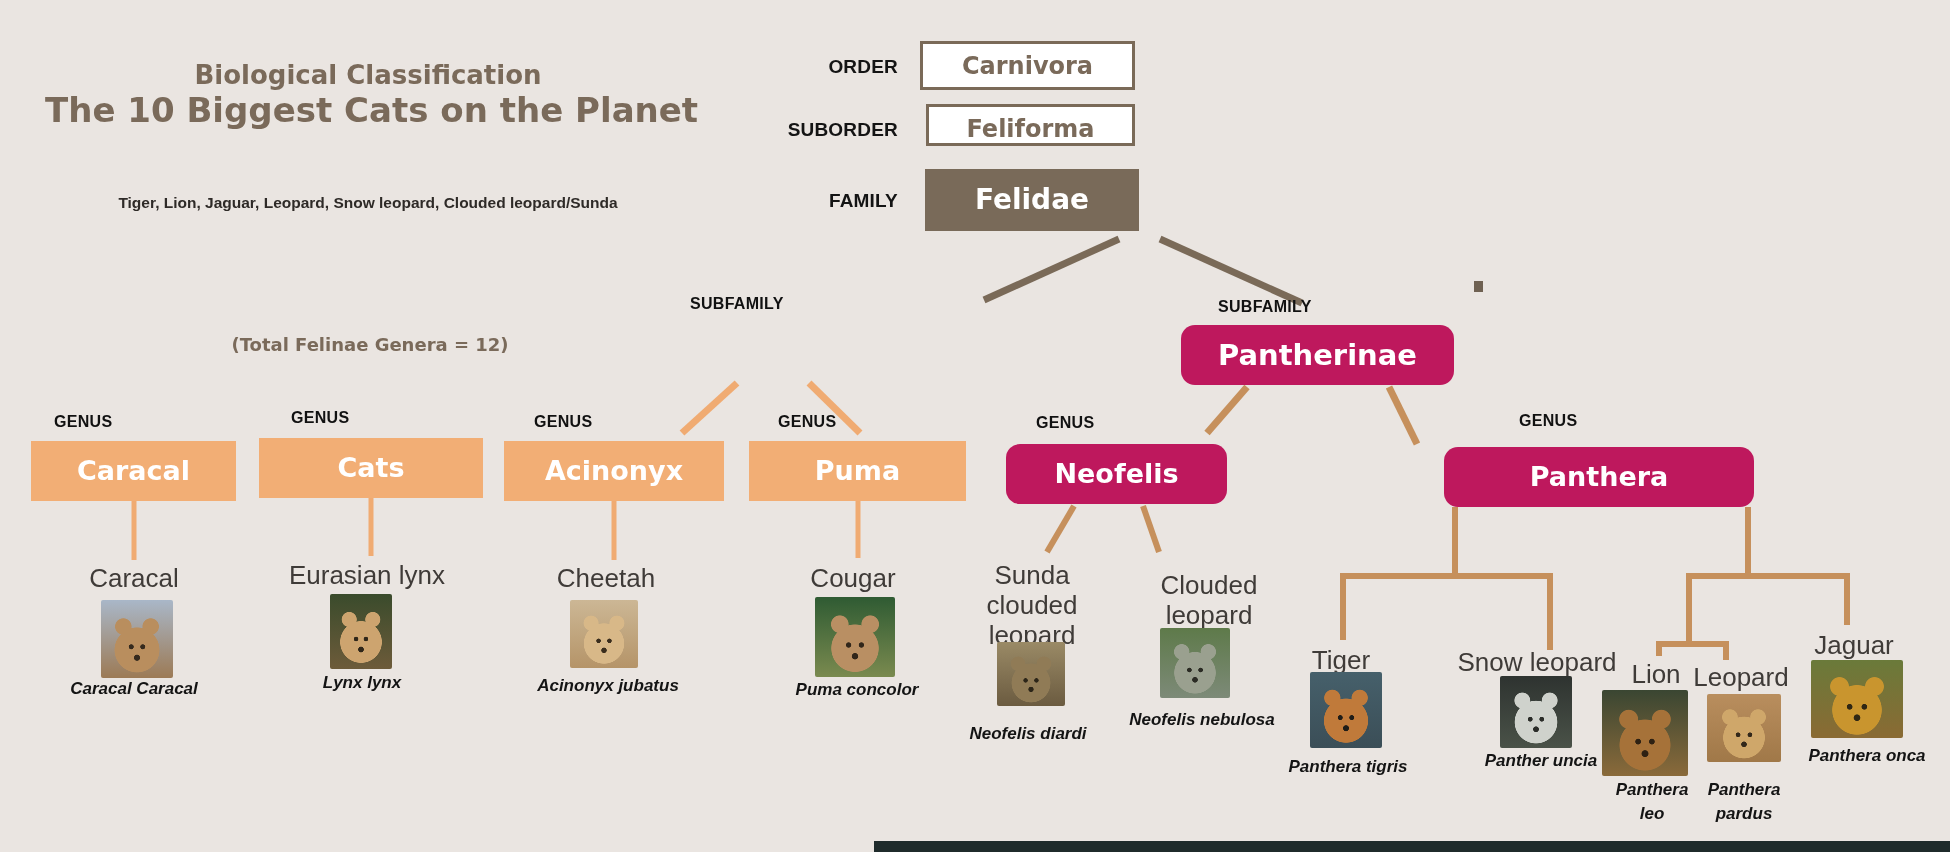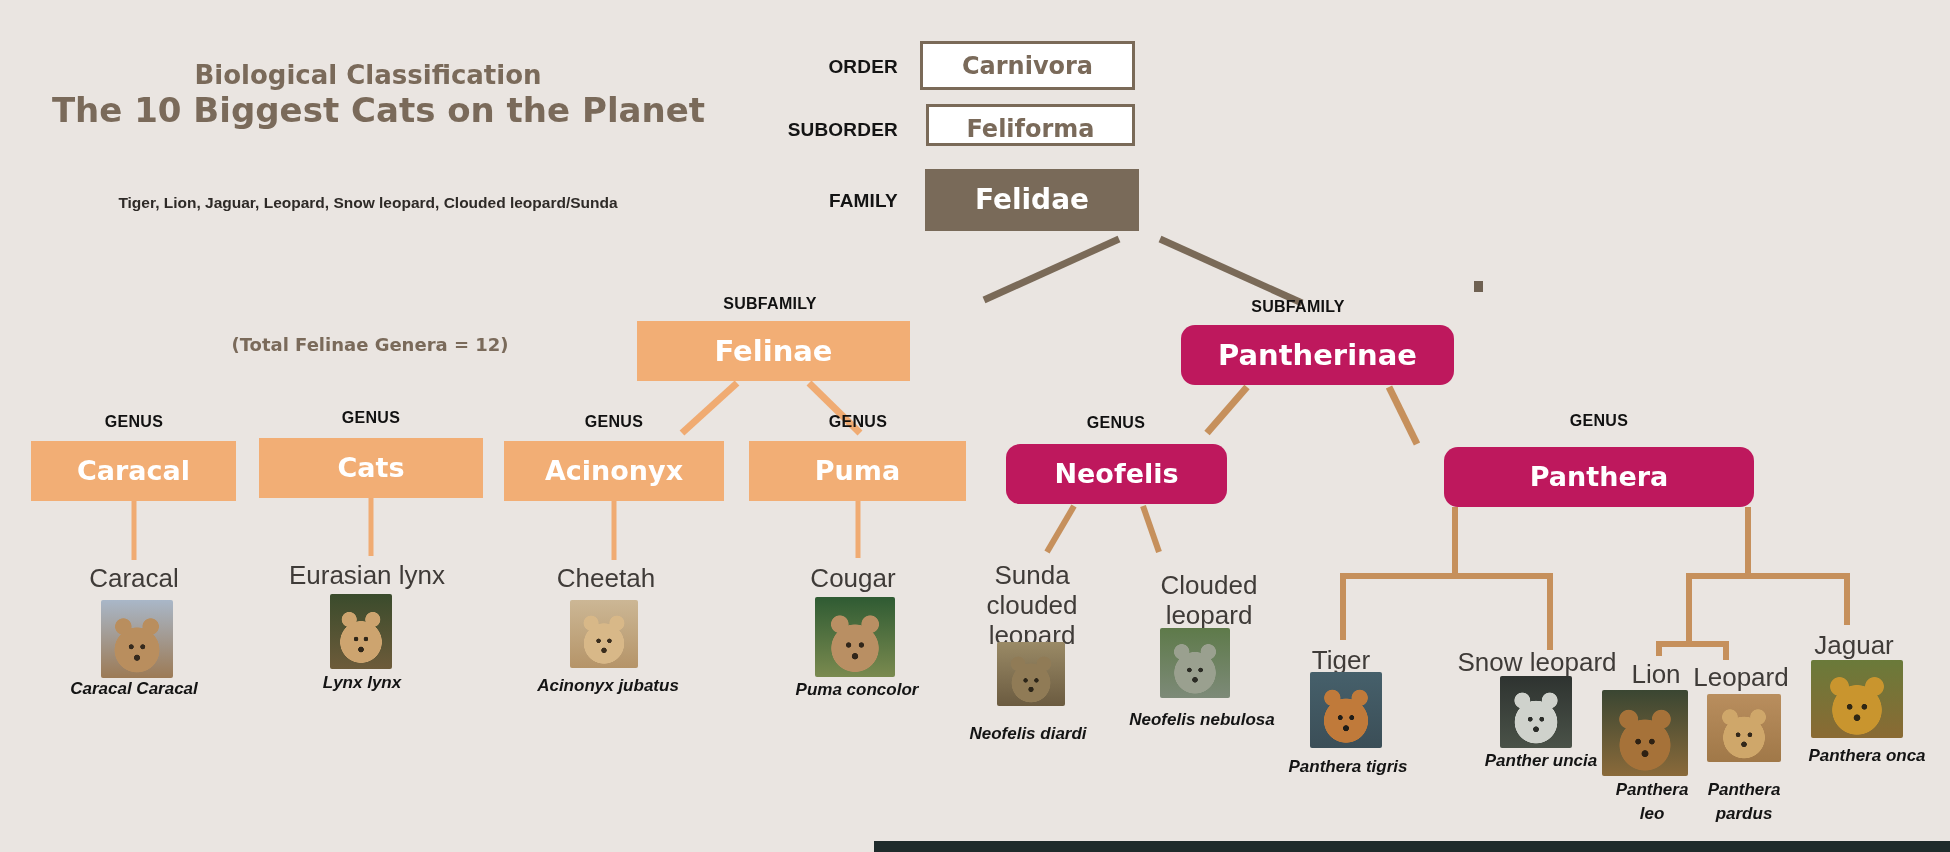--- a/index.html
+++ b/index.html
@@ -4,34 +4,34 @@
 <style>
   html,body{margin:0;padding:0;}
   #stage{
     position:relative;width:1950px;height:852px;background:#eae5e1;
     font-family:"Liberation Sans",sans-serif;overflow:hidden;
   }
   .abs{position:absolute;}
   
   .eyebrow{left:68px;top:60px;width:600px;text-align:center;
     font-family:"DejaVu Sans",sans-serif;font-weight:bold;font-size:26px;color:#7a6a5a;}
-  .big-title{left:45px;top:90px;width:660px;text-align:right;
+  .big-title{left:45px;top:90px;width:660px;text-align:left;
     font-family:"DejaVu Sans",sans-serif;font-weight:bold;font-size:34px;color:#7a6a5a;}
   .subtitle{left:108px;top:192px;width:520px;text-align:center;
     font-size:15.5px;font-weight:bold;color:#2e2a27;line-height:21px;}
   .note{left:160px;top:334px;width:420px;text-align:center;
     font-family:"DejaVu Sans",sans-serif;font-weight:bold;font-size:18px;color:#7a6a5a;}
   
   .rank-label{width:198px;text-align:right;font-size:19px;font-weight:600;color:#141414;letter-spacing:.2px;}
   .rank-box{box-sizing:border-box;text-align:center;
     font-family:"DejaVu Sans",sans-serif;font-weight:bold;}
   .rank-outline{background:#ffffff;border:3px solid #7a6a58;color:#7a6a5a;font-size:24px;}
   .rank-solid{background:#796a59;color:#ffffff;font-size:28px;}
   
-  .caps-label{width:160px;text-align:center;font-size:16px;font-weight:700;color:#111;letter-spacing:.3px;}
+  .caps-label{width:160px;font-size:16px;font-weight:700;color:#111;letter-spacing:.3px;}
   .node-box{text-align:center;color:#fff;font-family:"DejaVu Sans",sans-serif;font-weight:bold;}
   .orange{background:#f2ae75;}
   .tan{background:#be185d;border-radius:14px;}
   .subfam{width:273px;height:60px;line-height:60px;font-size:29px;}
   .genus{height:60px;line-height:60px;font-size:27px;}
   
   .common{font-size:26px;color:#3f3b38;text-align:center;line-height:30px;}
   .sci{font-size:17px;font-weight:bold;font-style:italic;color:#141414;text-align:center;line-height:24px;}
   .cat-thumb{border-radius:2px;
     background:
@@ -96,21 +96,20 @@
   <div class="abs note">(Total Felinae Genera = 12)</div>
 
   <div class="abs rank-label" style="left:700px;top:56px;">ORDER</div>
   <div class="abs rank-box rank-outline" style="left:920px;top:41px;width:215px;height:49px;line-height:44px;">Carnivora</div>
   <div class="abs rank-label" style="left:700px;top:119px;">SUBORDER</div>
   <div class="abs rank-box rank-outline" style="left:926px;top:104px;width:209px;height:42px;line-height:45px;">Feliforma</div>
   <div class="abs rank-label" style="left:700px;top:190px;">FAMILY</div>
   <div class="abs rank-box rank-solid" style="left:925px;top:169px;width:214px;height:62px;line-height:62px;">Felidae</div>
 
   <div class="abs caps-label" style="left:690px;top:295px;">SUBFAMILY</div>
-  <div class="abs node-box orange subfam" style="left:637px;top:321px;">Felinae</div>
   <div class="abs caps-label" style="left:1218px;top:298px;">SUBFAMILY</div>
   <div class="abs node-box tan subfam" style="left:1181px;top:325px;">Pantherinae</div>
   <div class="abs dot" style="left:1474px;top:281px;"></div>
 
   <div class="abs caps-label" style="left:54px;top:413px;">GENUS</div>
   <div class="abs caps-label" style="left:291px;top:409px;">GENUS</div>
   <div class="abs caps-label" style="left:534px;top:413px;">GENUS</div>
   <div class="abs caps-label" style="left:778px;top:413px;">GENUS</div>
   <div class="abs caps-label" style="left:1036px;top:414px;">GENUS</div>
   <div class="abs caps-label" style="left:1519px;top:412px;">GENUS</div>

